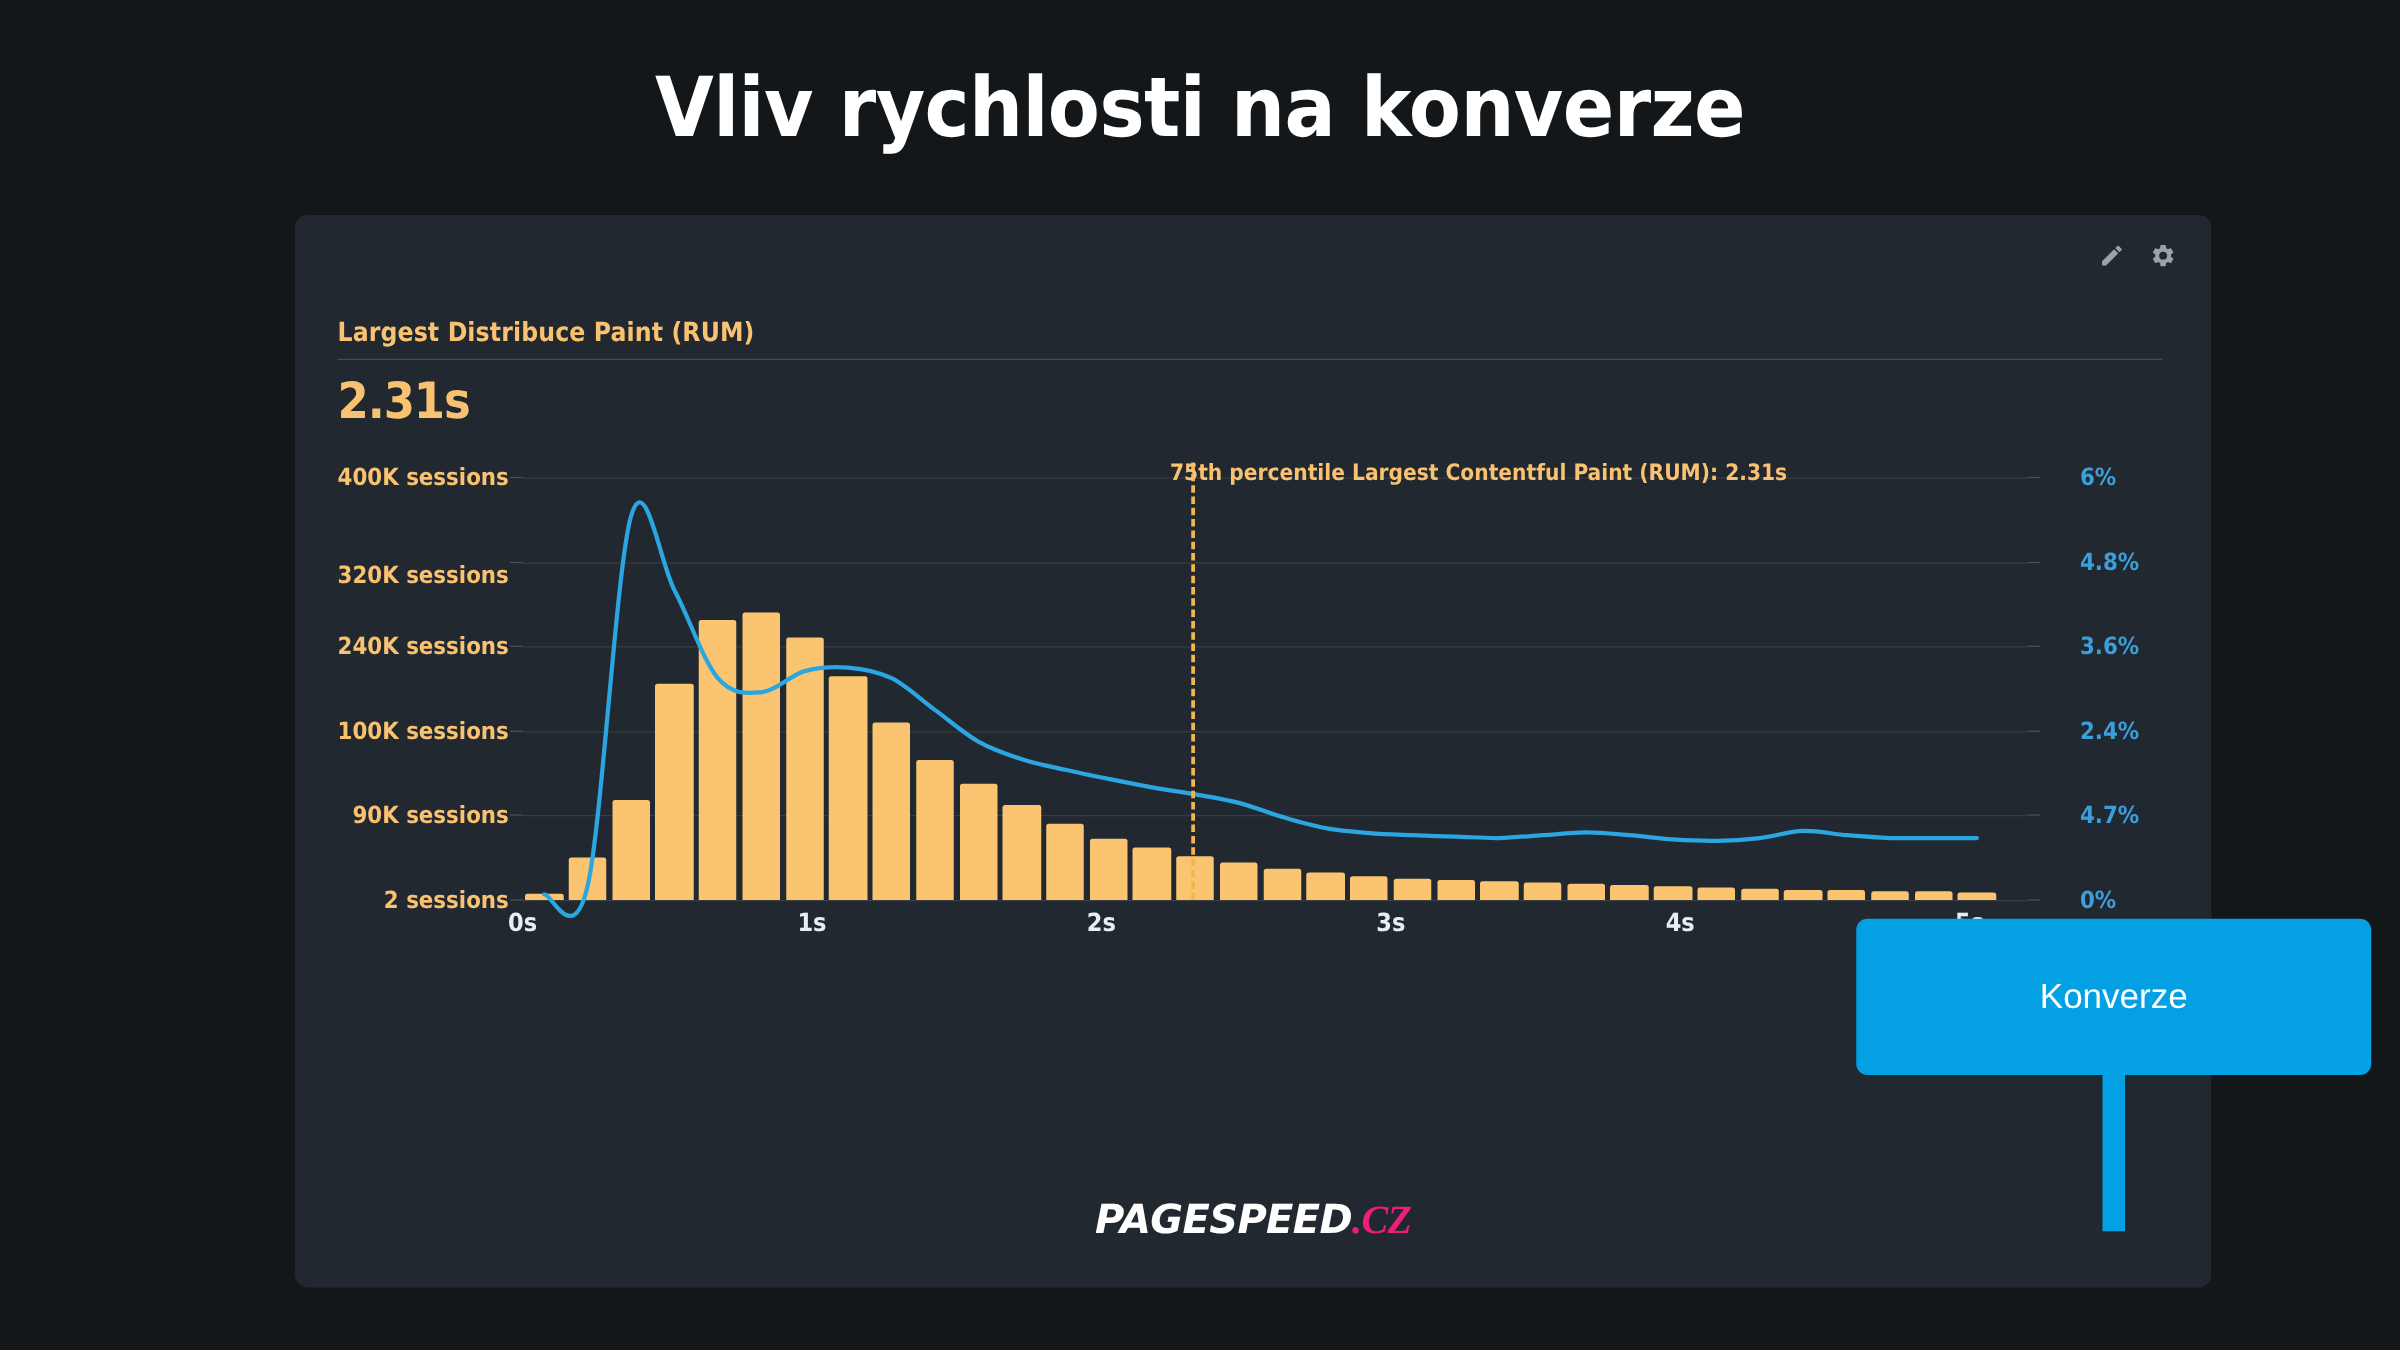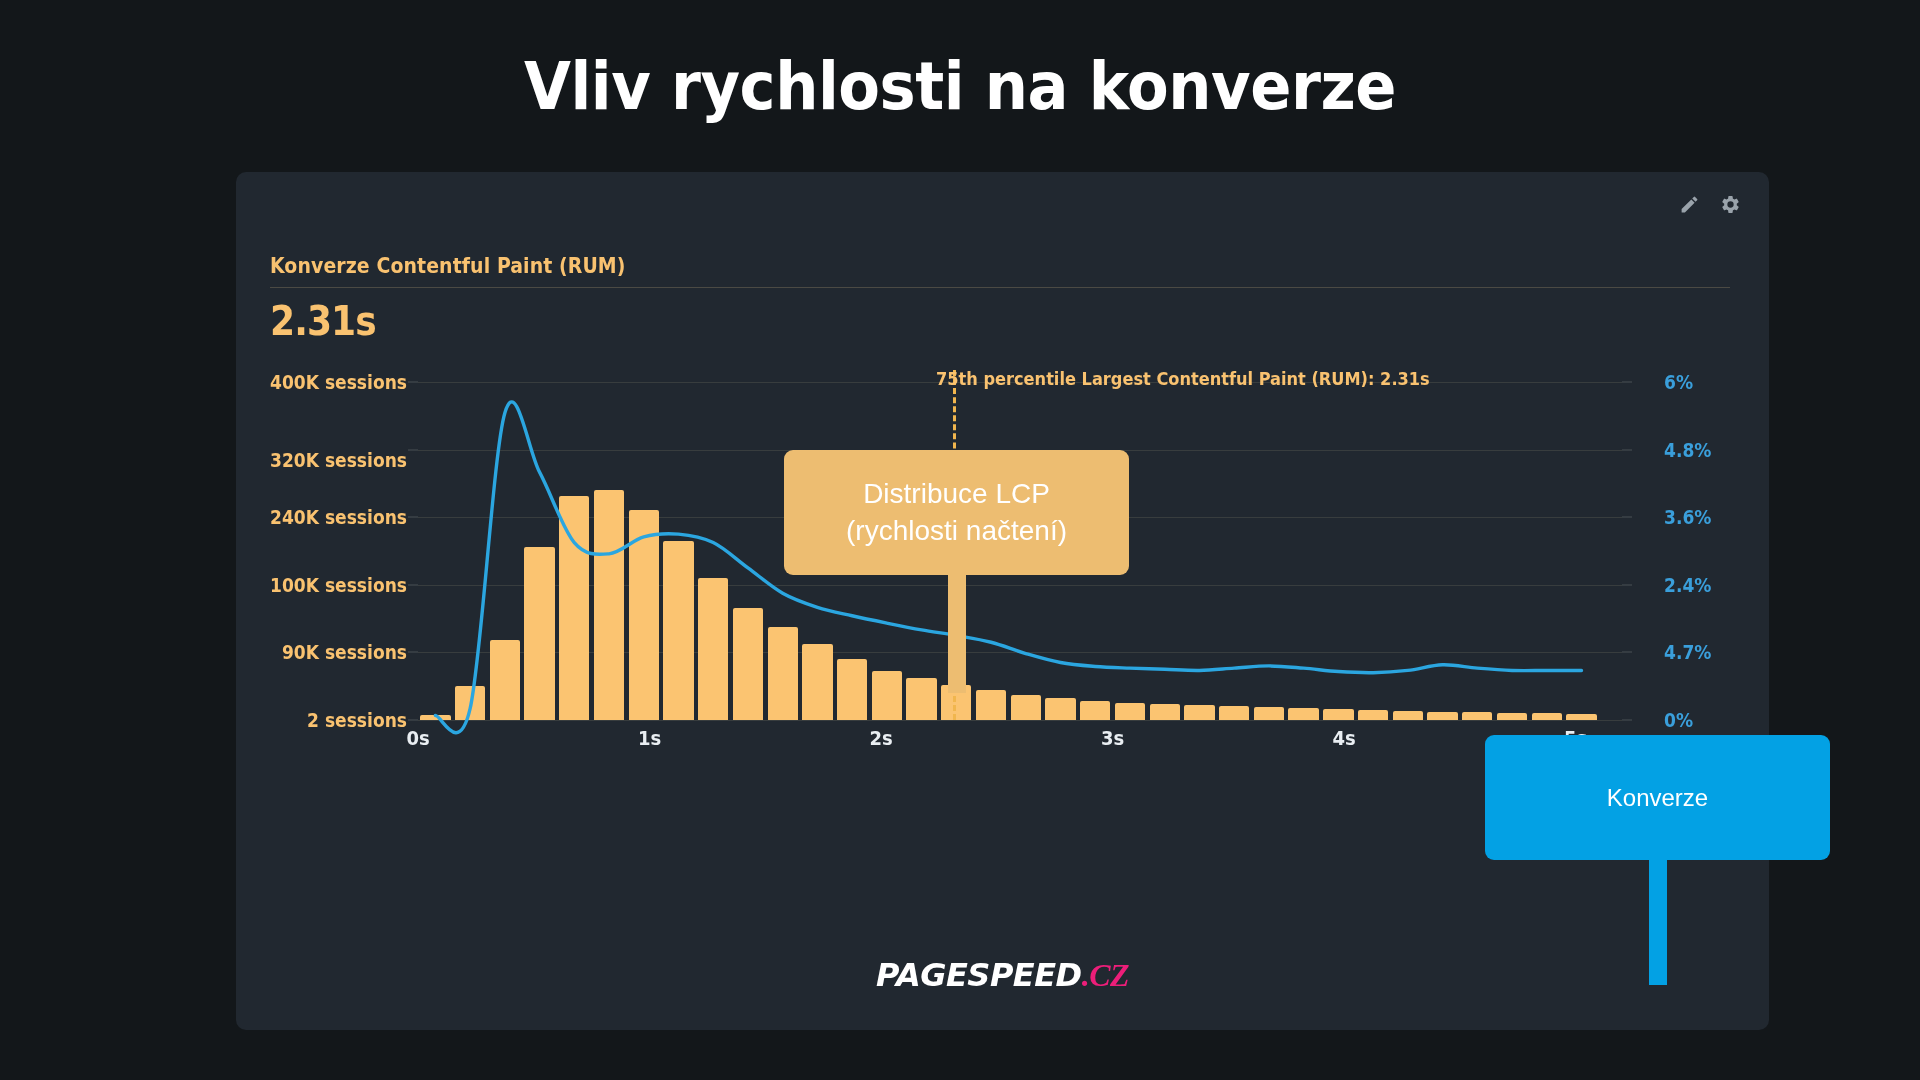--- a/index.html
+++ b/index.html
@@ -99,21 +99,21 @@
     display: flex; align-items: center; justify-content: center;
     line-height: 1.3;
   }
   .callout .stem { position: absolute; left: 50%; transform: translateX(-50%); }
 
   .callout-lcp { left: 548px; top: 278px; }
   .callout-lcp .box { width: 345px; height: 125px; background: #edbd71; font-size: 28px; }
   .callout-lcp .stem { top: 125px; width: 18px; height: 118px; background: #edbd71; }
 
   .callout-conv { left: 1249px; top: 563px; }
-  .callout-conv .box { width: 345px; height: 125px; background: #03a1e4; font-size: 24px; }
+  .callout-conv .box { width: 412px; height: 125px; background: #03a1e4; font-size: 28px; }
   .callout-conv .stem { top: 125px; width: 18px; height: 125px; background: #03a1e4; }
 
   
   .logo {
     position: absolute; left: 0; bottom: 36px; width: 1533px;
     text-align: center;
     font-family: "DejaVu Sans", sans-serif;
     font-size: 32px; font-weight: 700; letter-spacing: -0.5px;
     font-style: italic;
   }
@@ -136,21 +136,21 @@
         </svg>
       </span>
       <span title="settings">
         <svg width="21" height="21" viewBox="0 0 24 24" fill="#9aa3ab">
           <path d="M19.14 12.94a7.6 7.6 0 0 0 .06-.94 7.6 7.6 0 0 0-.06-.94l2.03-1.58a.5.5 0 0 0 .12-.62l-1.92-3.32a.5.5 0 0 0-.6-.22l-2.39.96a7.1 7.1 0 0 0-1.62-.94l-.36-2.54a.5.5 0 0 0-.5-.42h-3.84a.5.5 0 0 0-.5.42l-.36 2.54c-.59.24-1.13.56-1.62.94l-2.39-.96a.5.5 0 0 0-.6.22L2.67 8.86a.5.5 0 0 0 .12.62l2.03 1.58c-.04.31-.06.63-.06.94s.02.63.06.94l-2.03 1.58a.5.5 0 0 0-.12.62l1.92 3.32c.13.22.39.3.6.22l2.39-.96c.5.38 1.03.7 1.62.94l.36 2.54c.04.24.25.42.5.42h3.84c.25 0 .46-.18.5-.42l.36-2.54c.59-.24 1.12-.56 1.62-.94l2.39.96c.22.08.47 0 .6-.22l1.92-3.32a.5.5 0 0 0-.12-.62l-2.03-1.58zM12 15.6A3.6 3.6 0 1 1 12 8.4a3.6 3.6 0 0 1 0 7.2z"></path>
         </svg>
       </span>
     </div>
 
     <div class="metric-head">
-      <div class="metric-label">Konverze Contentful Paint (RUM)</div>
+      <div class="metric-label">Largest Distribuce Paint (RUM)</div>
       <div class="metric-rule"></div>
       <div class="metric-value">2.31s</div>
     </div>
 
     <div class="plot" id="plot">
       <div id="gridlines">
           <div class="gridline" style="top: 338px;"></div>
           <div class="gridline" style="top: 270.4px;"></div>
           <div class="gridline" style="top: 202.8px;"></div>
           <div class="gridline" style="top: 135.2px;"></div>
@@ -229,29 +229,20 @@
       <div id="xticks">
           <div class="xtick" style="left: 0px;">0s</div>
           <div class="xtick" style="left: 231.538px;">1s</div>
           <div class="xtick" style="left: 463.077px;">2s</div>
           <div class="xtick" style="left: 694.615px;">3s</div>
           <div class="xtick" style="left: 926.154px;">4s</div>
           <div class="xtick" style="left: 1157.69px;">5s</div>
         </div>
     </div>
 
-    <div class="callout callout-lcp">
-      <div class="box">
-        <div>
-          <div>Distribuce LCP</div>
-          <div>(rychlosti načtení)</div>
-        </div>
-      </div>
-      <div class="stem"></div>
-    </div>
 
     <div class="callout callout-conv">
       <div class="box">
         <div>Konverze</div>
       </div>
       <div class="stem"></div>
     </div>
 
     <div class="logo">
       <span class="p1">PAGESPEED</span><span class="p2">.CZ</span>

